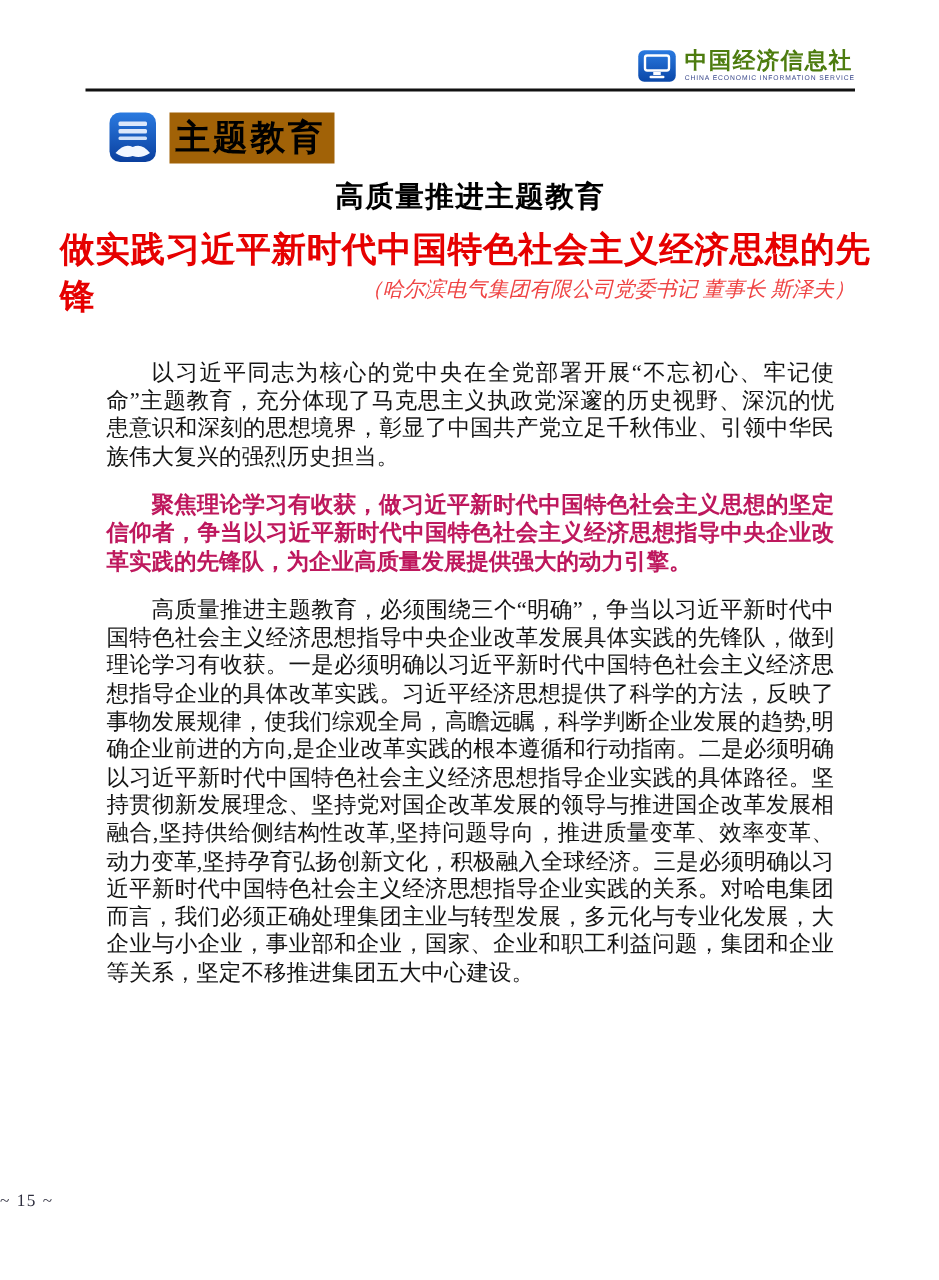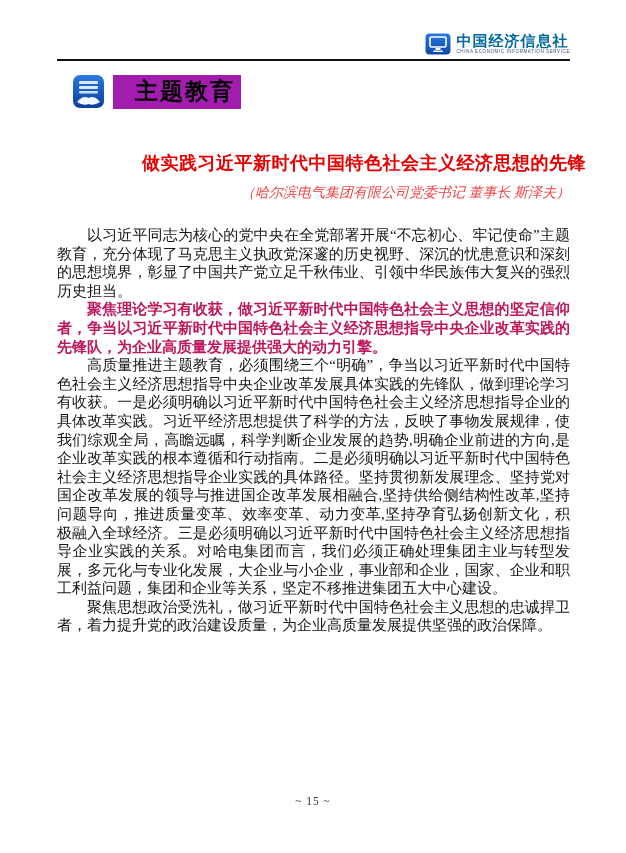--- a/index.html
+++ b/index.html
@@ -29,21 +29,21 @@
     box-sizing: border-box;
   }
   .logo-wrap { display: flex; align-items: center; gap: 6px; }
   .logo-icon-sm { width: 26px; height: 22px; flex: 0 0 auto; }
   .logo-texts { display: flex; flex-direction: column; align-items: flex-start; line-height: 1; }
   .logo-cn {
     font-family: "Liberation Sans", sans-serif;
     font-weight: 900;
     font-size: 15px;
     letter-spacing: 1px;
-    color: #0369a1;
+    color: #4d7c0f;
     white-space: nowrap;
   }
   .logo-en {
     font-family: "Liberation Sans", sans-serif;
     font-size: 4.5px;
     letter-spacing: 0.6px;
     color: #3c4a8c;
     margin-top: 2px;
     white-space: nowrap;
   }
@@ -51,22 +51,22 @@
   .badge-row {
     position: absolute;
     top: 74px;
     left: 72px;
     display: flex;
     align-items: center;
     gap: 8px;
   }
   .badge-icon { width: 33px; height: 35px; }
   .badge-label-box {
-    background: #a21caf;
-    padding: 1px 6px 2px 22px;
+    background: #a16207;
+    padding: 1px 6px 2px 4px;
   }
   .badge-label {
     font-family: "Liberation Sans", sans-serif;
     font-weight: 900;
     font-size: 23px;
     color: #000;
     letter-spacing: 2px;
     white-space: nowrap;
   }
   
@@ -80,24 +80,24 @@
     font-weight: 900;
     font-size: 19px;
     color: #000;
     letter-spacing: 1px;
   }
   .title-2 {
     position: absolute;
     top: 151px;
     left: 40px;
     width: 546px;
-    text-align: right;
+    text-align: left;
     font-family: Liberation Serif, serif;
     font-weight: 900;
-    font-size: 18px;
+    font-size: 23px;
     letter-spacing: 0.5px;
   }
   .byline {
     position: absolute;
     top: 184px;
     left: 57px;
     width: 513px;
     text-align: right;
     font-family: "Liberation Serif", serif;
     font-style: italic;
@@ -108,33 +108,32 @@
   .body-text {
     position: absolute;
     top: 226px;
     left: 57px;
     width: 513px;
     font-size: 15px;
     line-height: 18.6px;
     text-align: justify;
     color: #151515;
   }
-  .para { margin: 0; text-indent: 2em; }
+  .para { margin: 14px; text-indent: 2em; }
   .para.bold {
     font-family: "Liberation Sans", sans-serif;
     font-weight: 700;
     color: #be185d;
   }
   
   .footer {
     position: absolute;
     bottom: 46px;
     left: 0;
     width: 100%;
-    text-align: center;
     font-family: "Liberation Serif", serif;
     font-size: 11.5px;
     color: #2e2e3e;
     letter-spacing: 1px;
   }
 </style>
 </head>
 <body>
 
 <div class="page">
@@ -172,25 +171,25 @@
       <rect x="7" y="7" width="19" height="3" rx="1" fill="#dce8fb"></rect>
       <rect x="7" y="12" width="19" height="3" rx="1" fill="#dce8fb"></rect>
       <rect x="7" y="17" width="19" height="2.4" rx="1" fill="#cfe0f9"></rect>
       <path d="M5 28 q6 -7 11.5 -4 q6 -3 11.5 4 q-6 4 -11.5 2 q-5.5 2 -11.5 -2 z" fill="#f2f7ff"></path>
     </svg>
     <span class="badge-label-box">
       <span class="badge-label">主题教育</span>
     </span>
   </div>
 
+  <div class="title-1">高质量推进主题教育</div>
   <div class="title-2" style="color: rgb(230, 0, 0);">做实践习近平新时代中国特色社会主义经济思想的先锋</div>
   <div class="byline">（哈尔滨电气集团有限公司党委书记 董事长 斯泽夫）</div>
 
   <div class="body-text">
     <p class="para">以习近平同志为核心的党中央在全党部署开展“不忘初心、牢记使命”主题教育，充分体现了马克思主义执政党深邃的历史视野、深沉的忧患意识和深刻的思想境界，彰显了中国共产党立足千秋伟业、引领中华民族伟大复兴的强烈历史担当。</p>
     <p class="para bold">聚焦理论学习有收获，做习近平新时代中国特色社会主义思想的坚定信仰者，争当以习近平新时代中国特色社会主义经济思想指导中央企业改革实践的先锋队，为企业高质量发展提供强大的动力引擎。</p>
     <p class="para">高质量推进主题教育，必须围绕三个“明确”，争当以习近平新时代中国特色社会主义经济思想指导中央企业改革发展具体实践的先锋队，做到理论学习有收获。一是必须明确以习近平新时代中国特色社会主义经济思想指导企业的具体改革实践。习近平经济思想提供了科学的方法，反映了事物发展规律，使我们综观全局，高瞻远瞩，科学判断企业发展的趋势,明确企业前进的方向,是企业改革实践的根本遵循和行动指南。二是必须明确以习近平新时代中国特色社会主义经济思想指导企业实践的具体路径。坚持贯彻新发展理念、坚持党对国企改革发展的领导与推进国企改革发展相融合,坚持供给侧结构性改革,坚持问题导向，推进质量变革、效率变革、动力变革,坚持孕育弘扬创新文化，积极融入全球经济。三是必须明确以习近平新时代中国特色社会主义经济思想指导企业实践的关系。对哈电集团而言，我们必须正确处理集团主业与转型发展，多元化与专业化发展，大企业与小企业，事业部和企业，国家、企业和职工利益问题，集团和企业等关系，坚定不移推进集团五大中心建设。</p>
-    <p class="para">聚焦思想政治受洗礼，做习近平新时代中国特色社会主义思想的忠诚捍卫者，着力提升党的政治建设质量，为企业高质量发展提供坚强的政治保障。</p>
   </div>
 
   <div class="footer">~ 15 ~</div>
 
 </div>
 
 </body></html>

